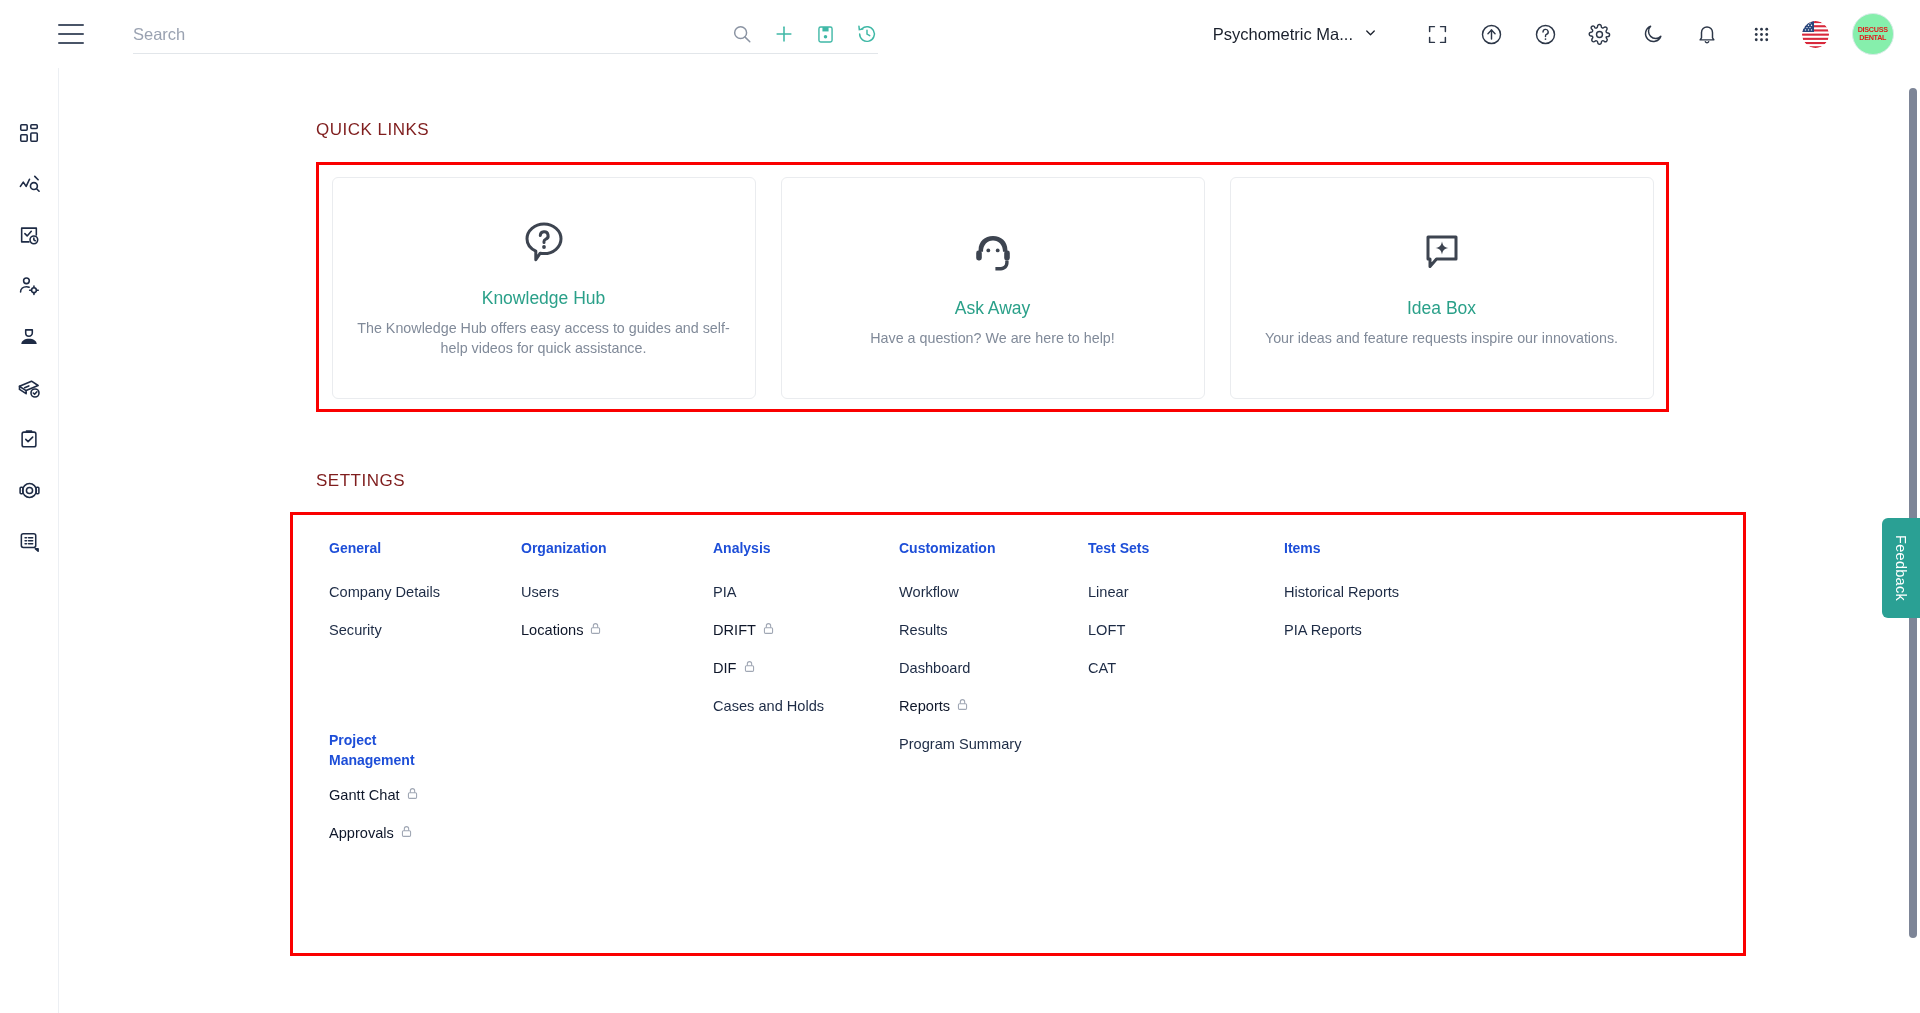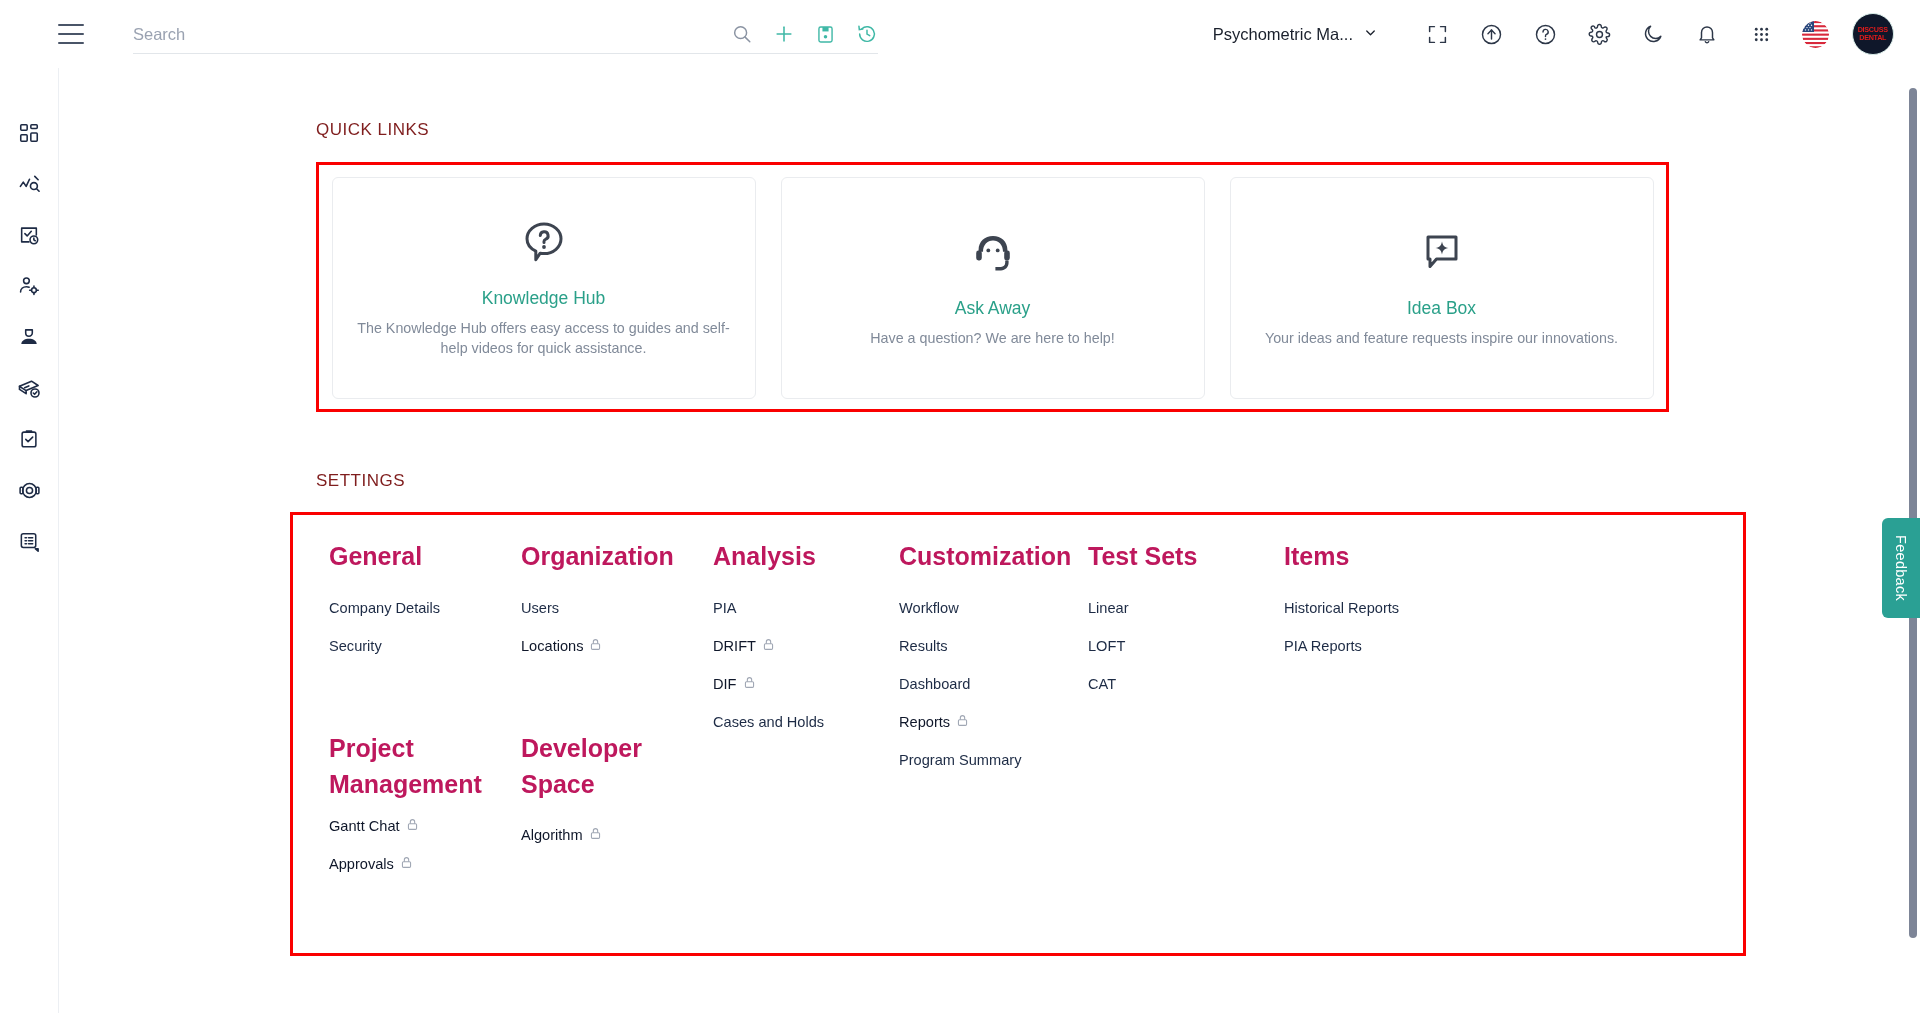--- a/index.html
+++ b/index.html
@@ -63,21 +63,21 @@
   .hr-icon { width: 46px; height: 46px; display:flex; align-items:center; justify-content:center; cursor:pointer;}
   .flag {
     width: 27px; height: 27px; border-radius: 50%;
     overflow: hidden; position: relative; display:inline-block;
   }
   .avatar {
     width: 42px; height: 42px; border-radius: 50%;
     border: 1px solid #d8ece8;
     display: flex; align-items: center; justify-content: center;
     overflow: hidden; margin-left: 6px; cursor: pointer;
-    background: #0f172a;
+    background: #86efac;
   }
   .avatar-text {
     font-size: 8px; font-weight: bold; color: #e01b1b;
     line-height: 8px; text-align: center; letter-spacing: -0.3px;
     transform: scaleX(0.9);
   }
 
   
   .sidebar {
     position: absolute; left: 0; top: 68px; width: 59px; height: 945px;
@@ -137,21 +137,21 @@
     background: #fff;
   }
   .set-grid {
     position: absolute; left: 36px; top: 24px;
     width: 1380px;
     display: grid;
     grid-template-columns: 192px 192px 186px 189px 196px 183px 200px;
     row-gap: 0;
   }
   .col-title {
-    font-size: 25px; font-weight: bold; color: #be185d;
+    font-size: 14px; font-weight: bold; color: #1d4ed8;
     margin-bottom: 25px; line-height: 1.42;
   }
   .col-link {
     font-size: 14.6px; color: #1d2b45; margin-bottom: 22px;
     cursor: pointer; display: flex; align-items: flex-start; gap: 6px;
     width: fit-content;
   }
   .col-link.locked { color: #0f172a; cursor: default; }
   .lock { display: inline-flex; align-items:center; }
 
@@ -633,32 +633,20 @@
           <span>Approvals</span>
           <span class="lock">
             <svg width="13" height="13" viewBox="0 0 24 24" fill="none" stroke="#a0a7b4" stroke-width="2">
               <rect x="4.5" y="10.5" width="15" height="10.5" rx="2"></rect>
                 <path d="M8 10.5V7a4 4 0 0 1 8 0v3.5"></path>
             </svg>
           </span>
         </div>
       </div>
 
-      <div>
-        <div class="col-title">Developer Space</div>
-        <div class="col-link locked">
-          <span>Algorithm</span>
-          <span class="lock">
-            <svg width="13" height="13" viewBox="0 0 24 24" fill="none" stroke="#a0a7b4" stroke-width="2">
-              <rect x="4.5" y="10.5" width="15" height="10.5" rx="2"></rect>
-                <path d="M8 10.5V7a4 4 0 0 1 8 0v3.5"></path>
-            </svg>
-          </span>
-        </div>
-      </div>
 
     </div>
 
   </div>
 
 </div>
 
 <div class="feedback">
   <span>Feedback</span>
 </div>

